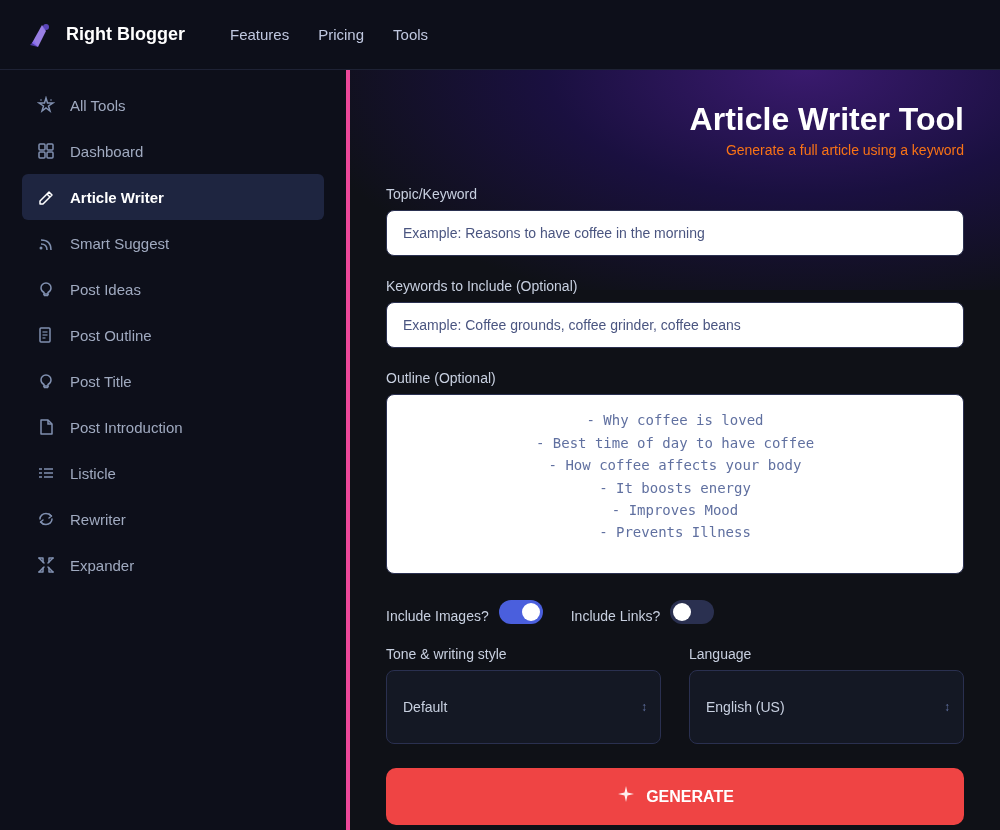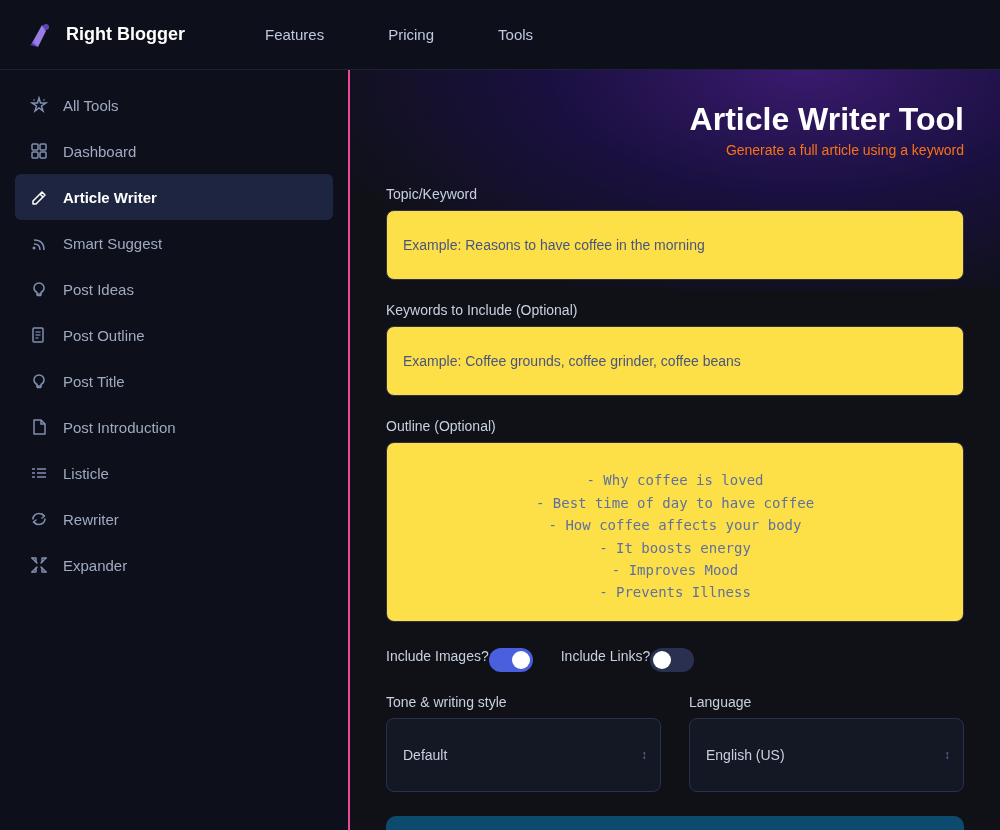--- a/index.html
+++ b/index.html
@@ -13,21 +13,21 @@
     }
 
     
     .top-nav {
       height: 70px;
       background: #0d0f1a;
       border-bottom: 1px solid #1e2235;
       display: flex;
       align-items: center;
       padding: 0 24px;
-      gap: 56px;
+      gap: 21px;
     }
     .brand {
       display: flex;
       align-items: center;
       gap: 10px;
       margin-right: 20px;
     }
     .brand-icon {
       width: 32px;
       height: 32px;
@@ -50,23 +50,23 @@
     .main-layout {
       display: flex;
       height: calc(830px - 70px);
     }
 
     
     .sidebar {
       width: 350px;
       min-width: 350px;
       background: #0d0f1a;
-      border-right: 2px solid #ec4899;
+      border-right: 4px solid #ec4899;
       overflow-y: auto;
-      padding: 12px 5px;
+      padding: 12px 12px;
     }
     .sidebar-item {
       display: flex;
       align-items: center;
       gap: 14px;
       padding: 13px 24px;
       cursor: pointer;
       font-size: 15px;
       color: #a0aac0;
       transition: background 0.15s;
@@ -146,24 +146,24 @@
     }
     .form-label {
       font-size: 14px;
       font-weight: 500;
       color: #c8d0e0;
       margin-bottom: 8px;
       display: block;
     }
     .form-input {
       width: 100%;
-      background: #fde047;
+      background: #ffffff;
       border: 1px solid #2a3050;
       border-radius: 8px;
-      padding: 26px 16px;
+      padding: 14px 16px;
       font-size: 14px;
       color: #6070a0;
       outline: none;
     }
     .form-input::placeholder { color: #4a5580; }
 
     textarea.form-input {
       resize: none;
       height: 180px;
       line-height: 1.6;
@@ -172,21 +172,22 @@
 
     
     .toggles-row {
       display: flex;
       align-items: center;
       gap: 28px;
       margin-bottom: 22px;
     }
     .toggle-group {
       display: flex;
-      align-items: flex-start;
+      align-items: flex-end;
+      gap: 10px;
     }
     .toggle-label {
       font-size: 14px;
       color: #c8d0e0;
     }
     .toggle-switch {
       width: 44px;
       height: 24px;
       background: #4a5fdd;
       border-radius: 12px;
@@ -239,21 +240,21 @@
       top: 50%;
       transform: translateY(-50%);
       color: #6070a0;
       pointer-events: none;
       font-size: 12px;
     }
 
     
     .generate-btn {
       width: 100%;
-      background: #0c4a6e;
+      background: #ef4444;
       border: none;
       border-radius: 10px;
       padding: 16px;
       font-size: 16px;
       font-weight: 600;
       color: #ffffff;
       cursor: pointer;
       display: flex;
       align-items: center;
       justify-content: center;

